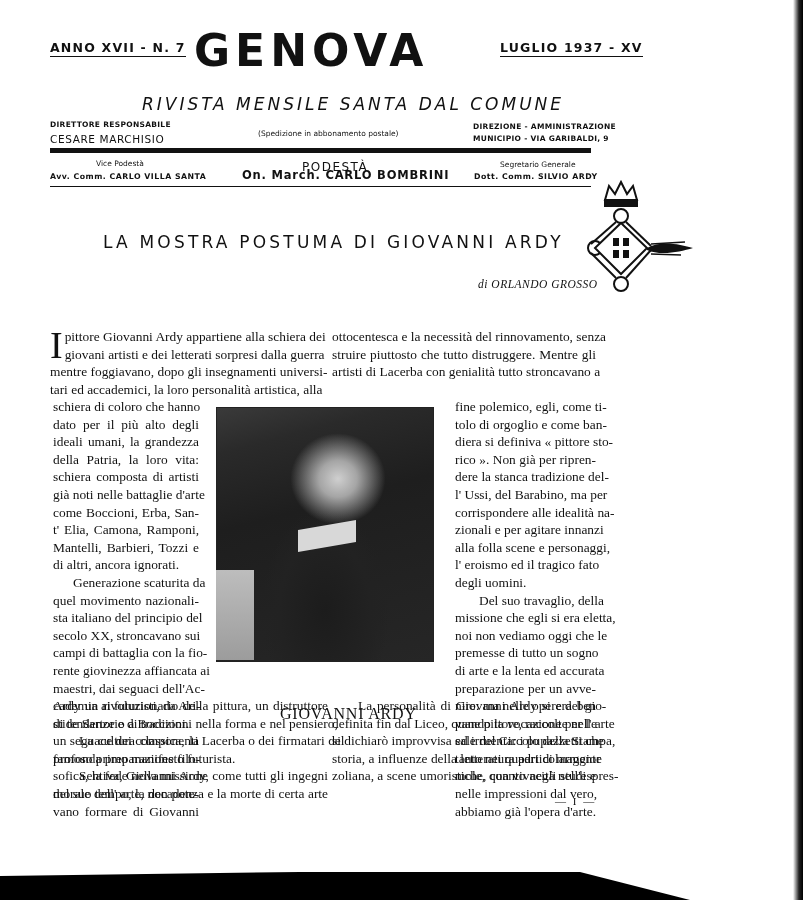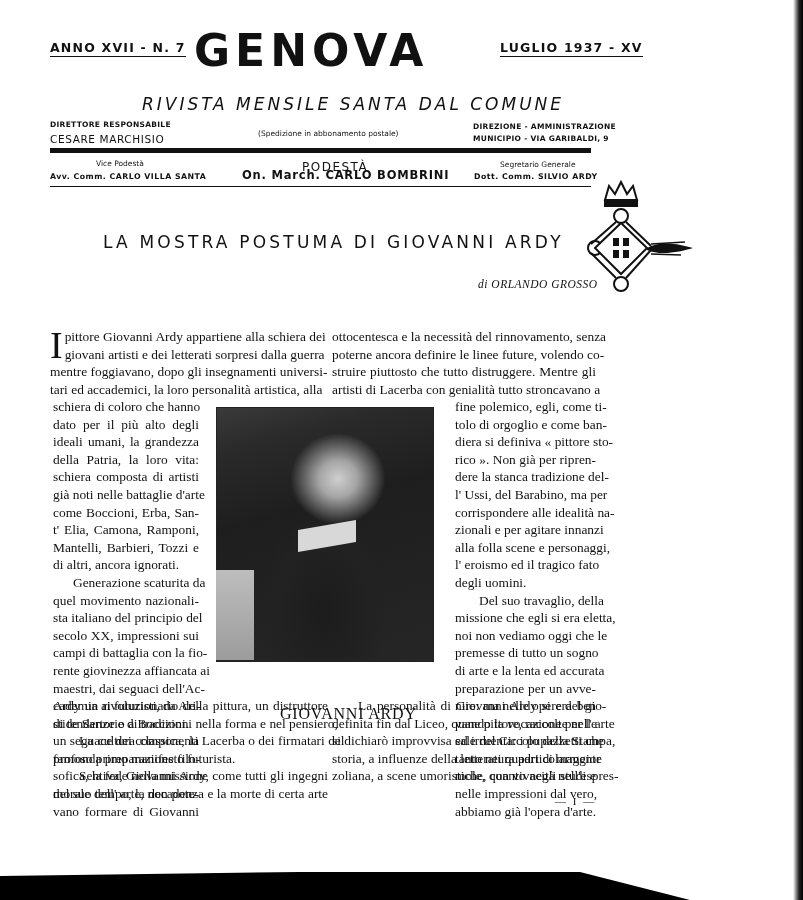--- a/index.html
+++ b/index.html
@@ -122,21 +122,21 @@
   <span class="ln">della Patria, la loro vita:</span>
   <span class="ln">schiera composta di artisti</span>
   <span class="ln">già noti nelle battaglie d'arte</span>
   <span class="ln">come Boccioni, Erba, San-</span>
   <span class="ln">t' Elia, Camona, Ramponi,</span>
   <span class="ln">Mantelli, Barbieri, Tozzi e</span>
   <span class="ln last">di altri, ancora ignorati.</span>
   <span class="ln indent" style="padding-left:20px;box-sizing:border-box;text-indent:0">Generazione scaturita da</span>
   <span class="ln">quel movimento nazionali-</span>
   <span class="ln">sta italiano del principio del</span>
-  <span class="ln">secolo XX, impressioni sui</span>
+  <span class="ln">secolo XX, stroncavano sui</span>
   <span class="ln">campi di battaglia con la fio-</span>
   <span class="ln">rente giovinezza affiancata ai</span>
   <span class="ln">maestri, dai seguaci dell'Ac-</span>
   <span class="ln">cademia ai futuristi, da Ari-</span>
   <span class="ln last">stide Sartorio a Boccioni.</span>
   <span class="ln" style="padding-left:26px;box-sizing:border-box">La cultura classica, la</span>
   <span class="ln">profonda preparazione filo-</span>
   <span class="ln">sofica, la fede nella missione</span>
   <span class="ln">morale dell' arte, non pote-</span>
   <span class="ln">vano formare di Giovanni</span>
@@ -152,21 +152,20 @@
   <span class="ln">del suo tempo, la decadenza e la morte di certa arte</span>
 </div>
 
 <div class="abs photo"></div>
 <div class="abs photo-collar"></div>
 <div class="abs photo-paper"></div>
 <div class="abs serif caption">GIOVANNI ARDY</div>
 
 <div class="abs col-text para" style="left:332px; top:328px; width:264px;">
   <span class="ln">ottocentesca e la necessità del rinnovamento, senza</span>
-  <span class="ln">poterne ancora definire le linee future, volendo co-</span>
   <span class="ln">struire piuttosto che tutto distruggere. Mentre gli</span>
   <span class="ln">artisti di Lacerba con genialità tutto stroncavano a</span>
 </div>
 
 <div class="abs col-text para" style="left:455px; top:398px; width:141px;">
   <span class="ln">fine polemico, egli, come ti-</span>
   <span class="ln">tolo di orgoglio e come ban-</span>
   <span class="ln">diera si definiva « pittore sto-</span>
   <span class="ln">rico ». Non già per ripren-</span>
   <span class="ln">dere la stanca tradizione del-</span>

